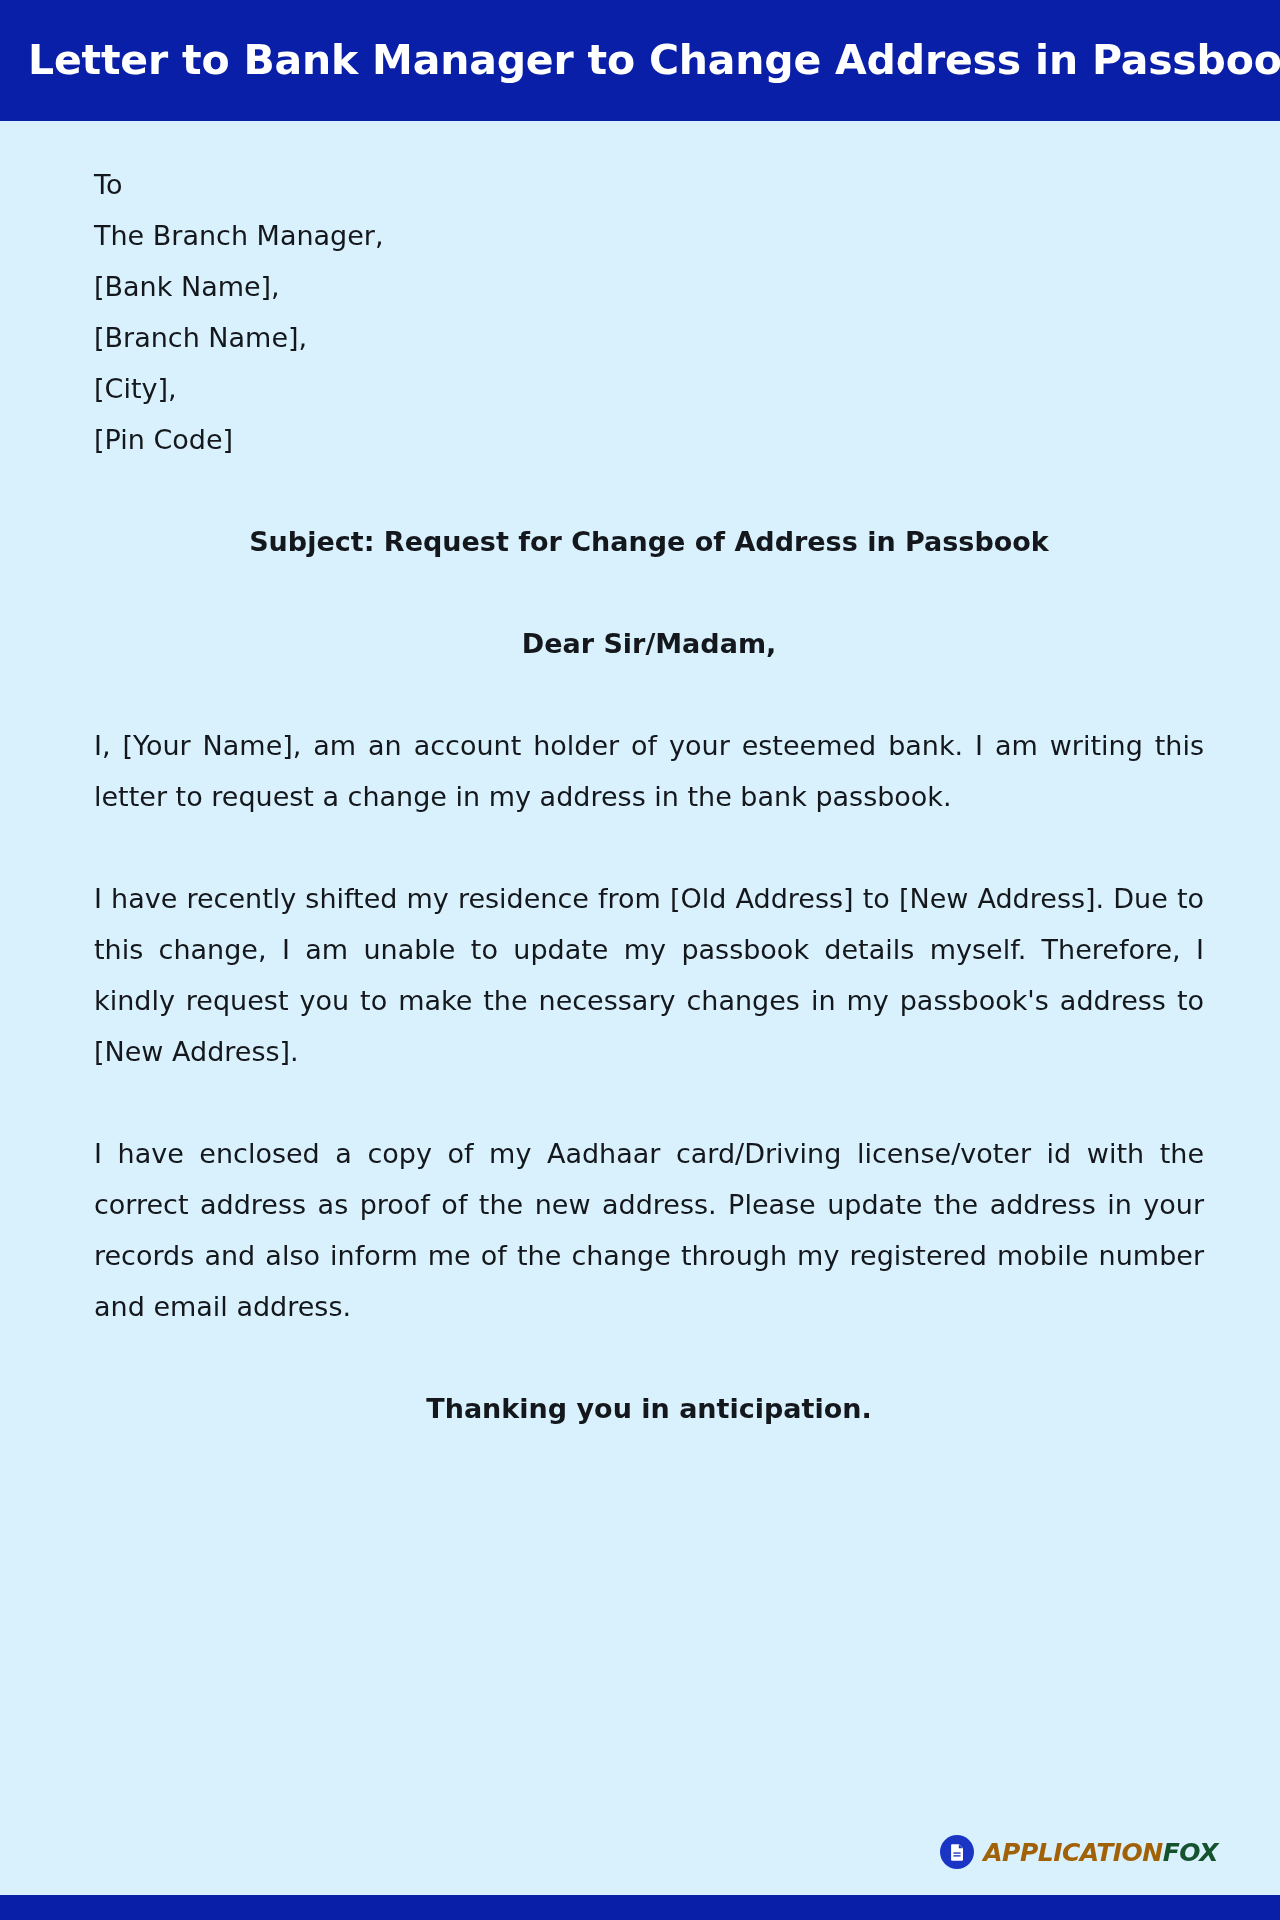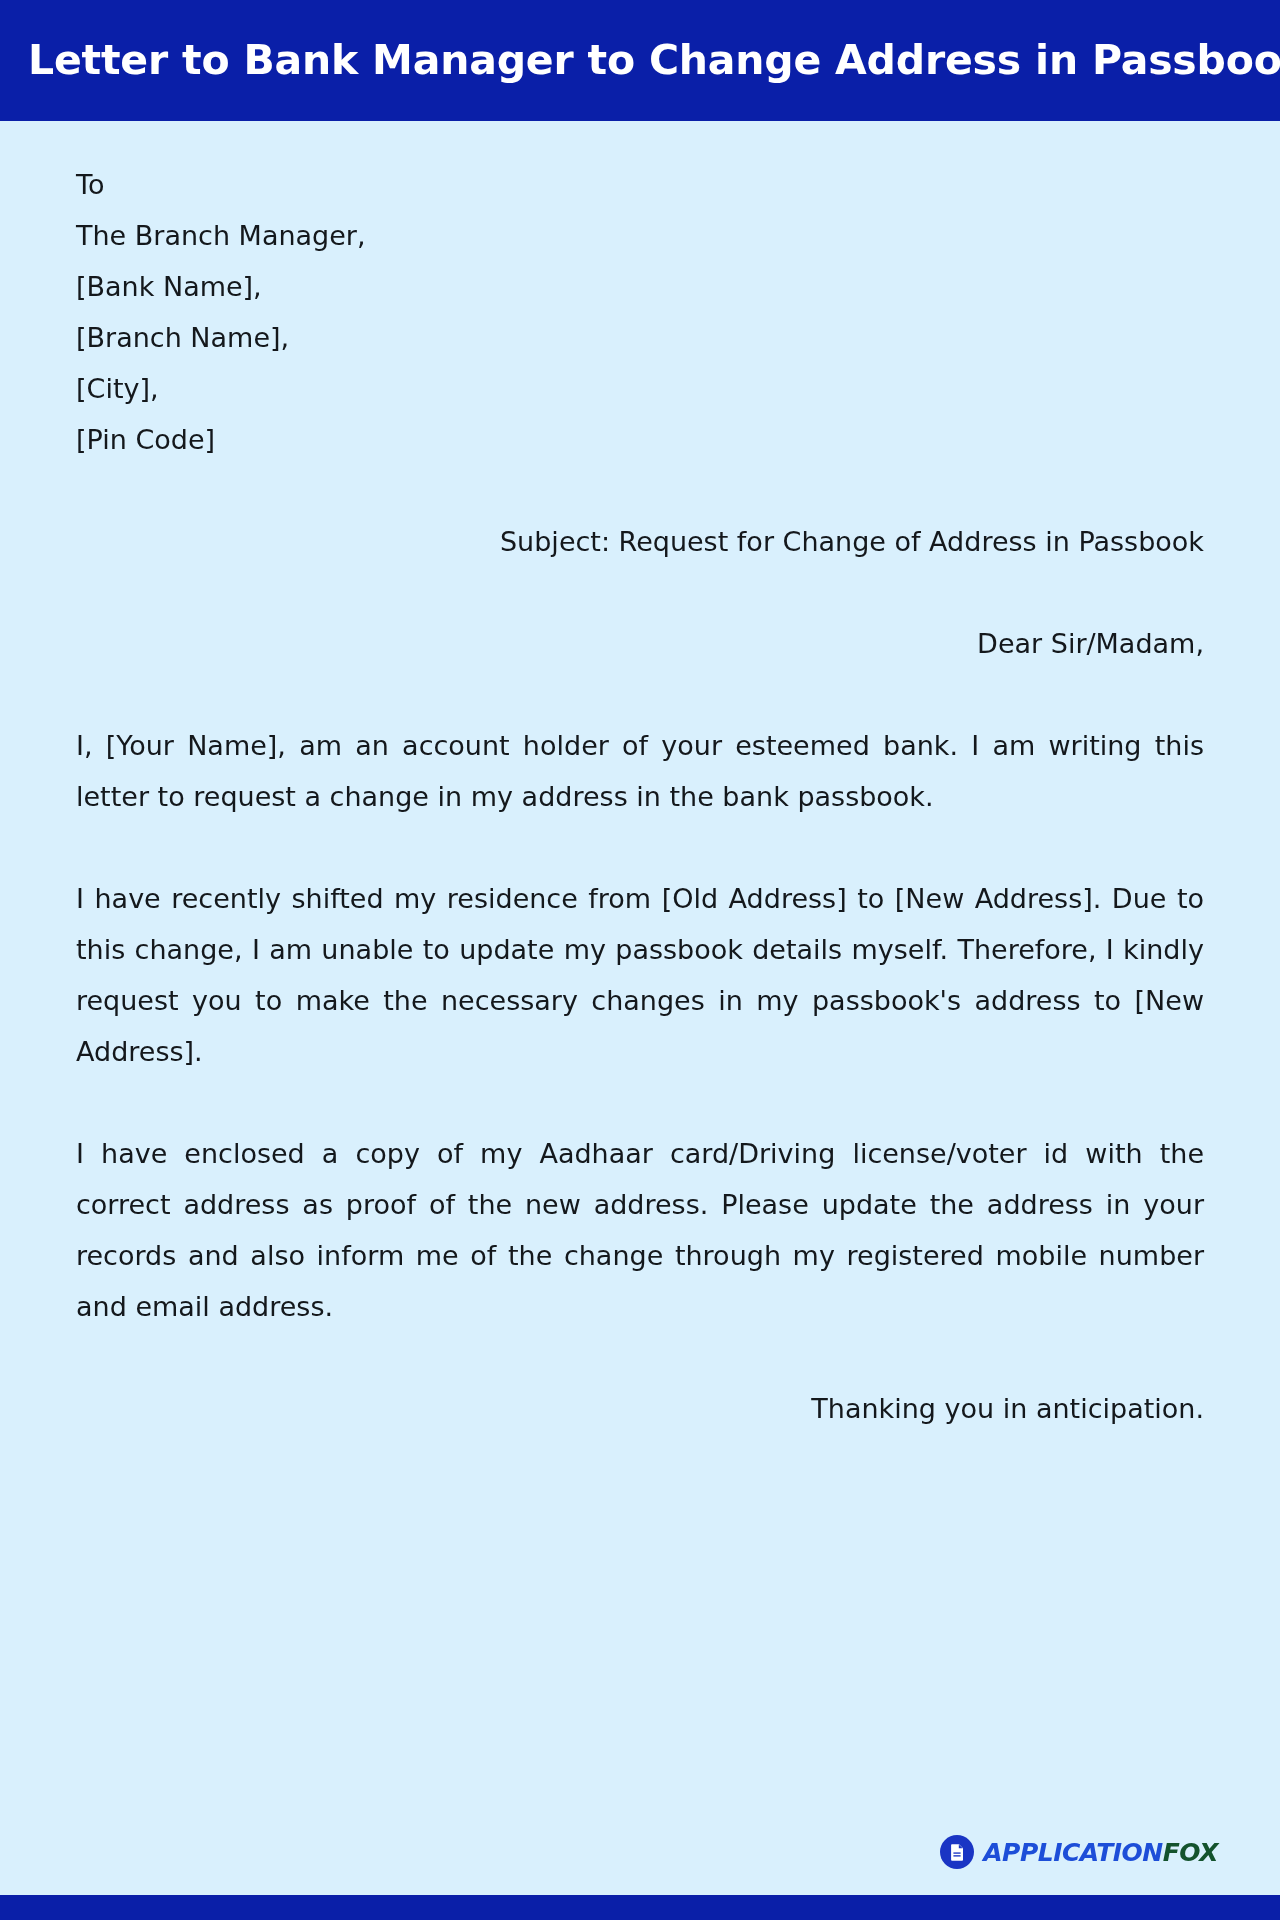--- a/index.html
+++ b/index.html
@@ -38,39 +38,41 @@
     font-size: 41px;
     letter-spacing: -0.2px;
     line-height: 1.1;
     white-space: nowrap;
   }
   .letter-body {
     flex: 1 1 auto;
     padding: 38px 76px 16px 76px;
     box-sizing: border-box;
     position: relative;
+    margin-left: 18px;
   }
   .letter-text {
     color: #14181c;
     font-family: "DejaVu Sans", sans-serif;
     font-size: 27px;
     line-height: 51px;
   }
   .addr-block .addr-line {
     display: block;
     white-space: pre;
   }
   .para {
     text-align: justify;
     text-justify: inter-word;
     margin: 0;
   }
   .para-left {
-    text-align: right;
+    text-align: center;
     margin: 0;
+    font-weight: bold;
   }
   .spacer {
     height: 51px;
   }
   .closing-line {
     display: block;
     white-space: pre;
   }
   .footer-logo {
     position: absolute;
@@ -92,21 +94,21 @@
   }
   .logo-mark svg { display: block; }
   .logo-word {
     font-family: "DejaVu Sans", sans-serif;
     font-weight: bold;
     font-style: italic;
     font-size: 25px;
     letter-spacing: -0.5px;
     white-space: nowrap;
   }
-  .logo-word .lw-a { color: #1d4ed8; }
+  .logo-word .lw-a { color: #a16207; }
   .logo-word .lw-b { color: #14532d; }
   .bottom-bar {
     background: #0a1fa8;
     height: 25px;
     min-height: 25px;
     width: 100%;
   }
 </style>
 </head>
 <body>

